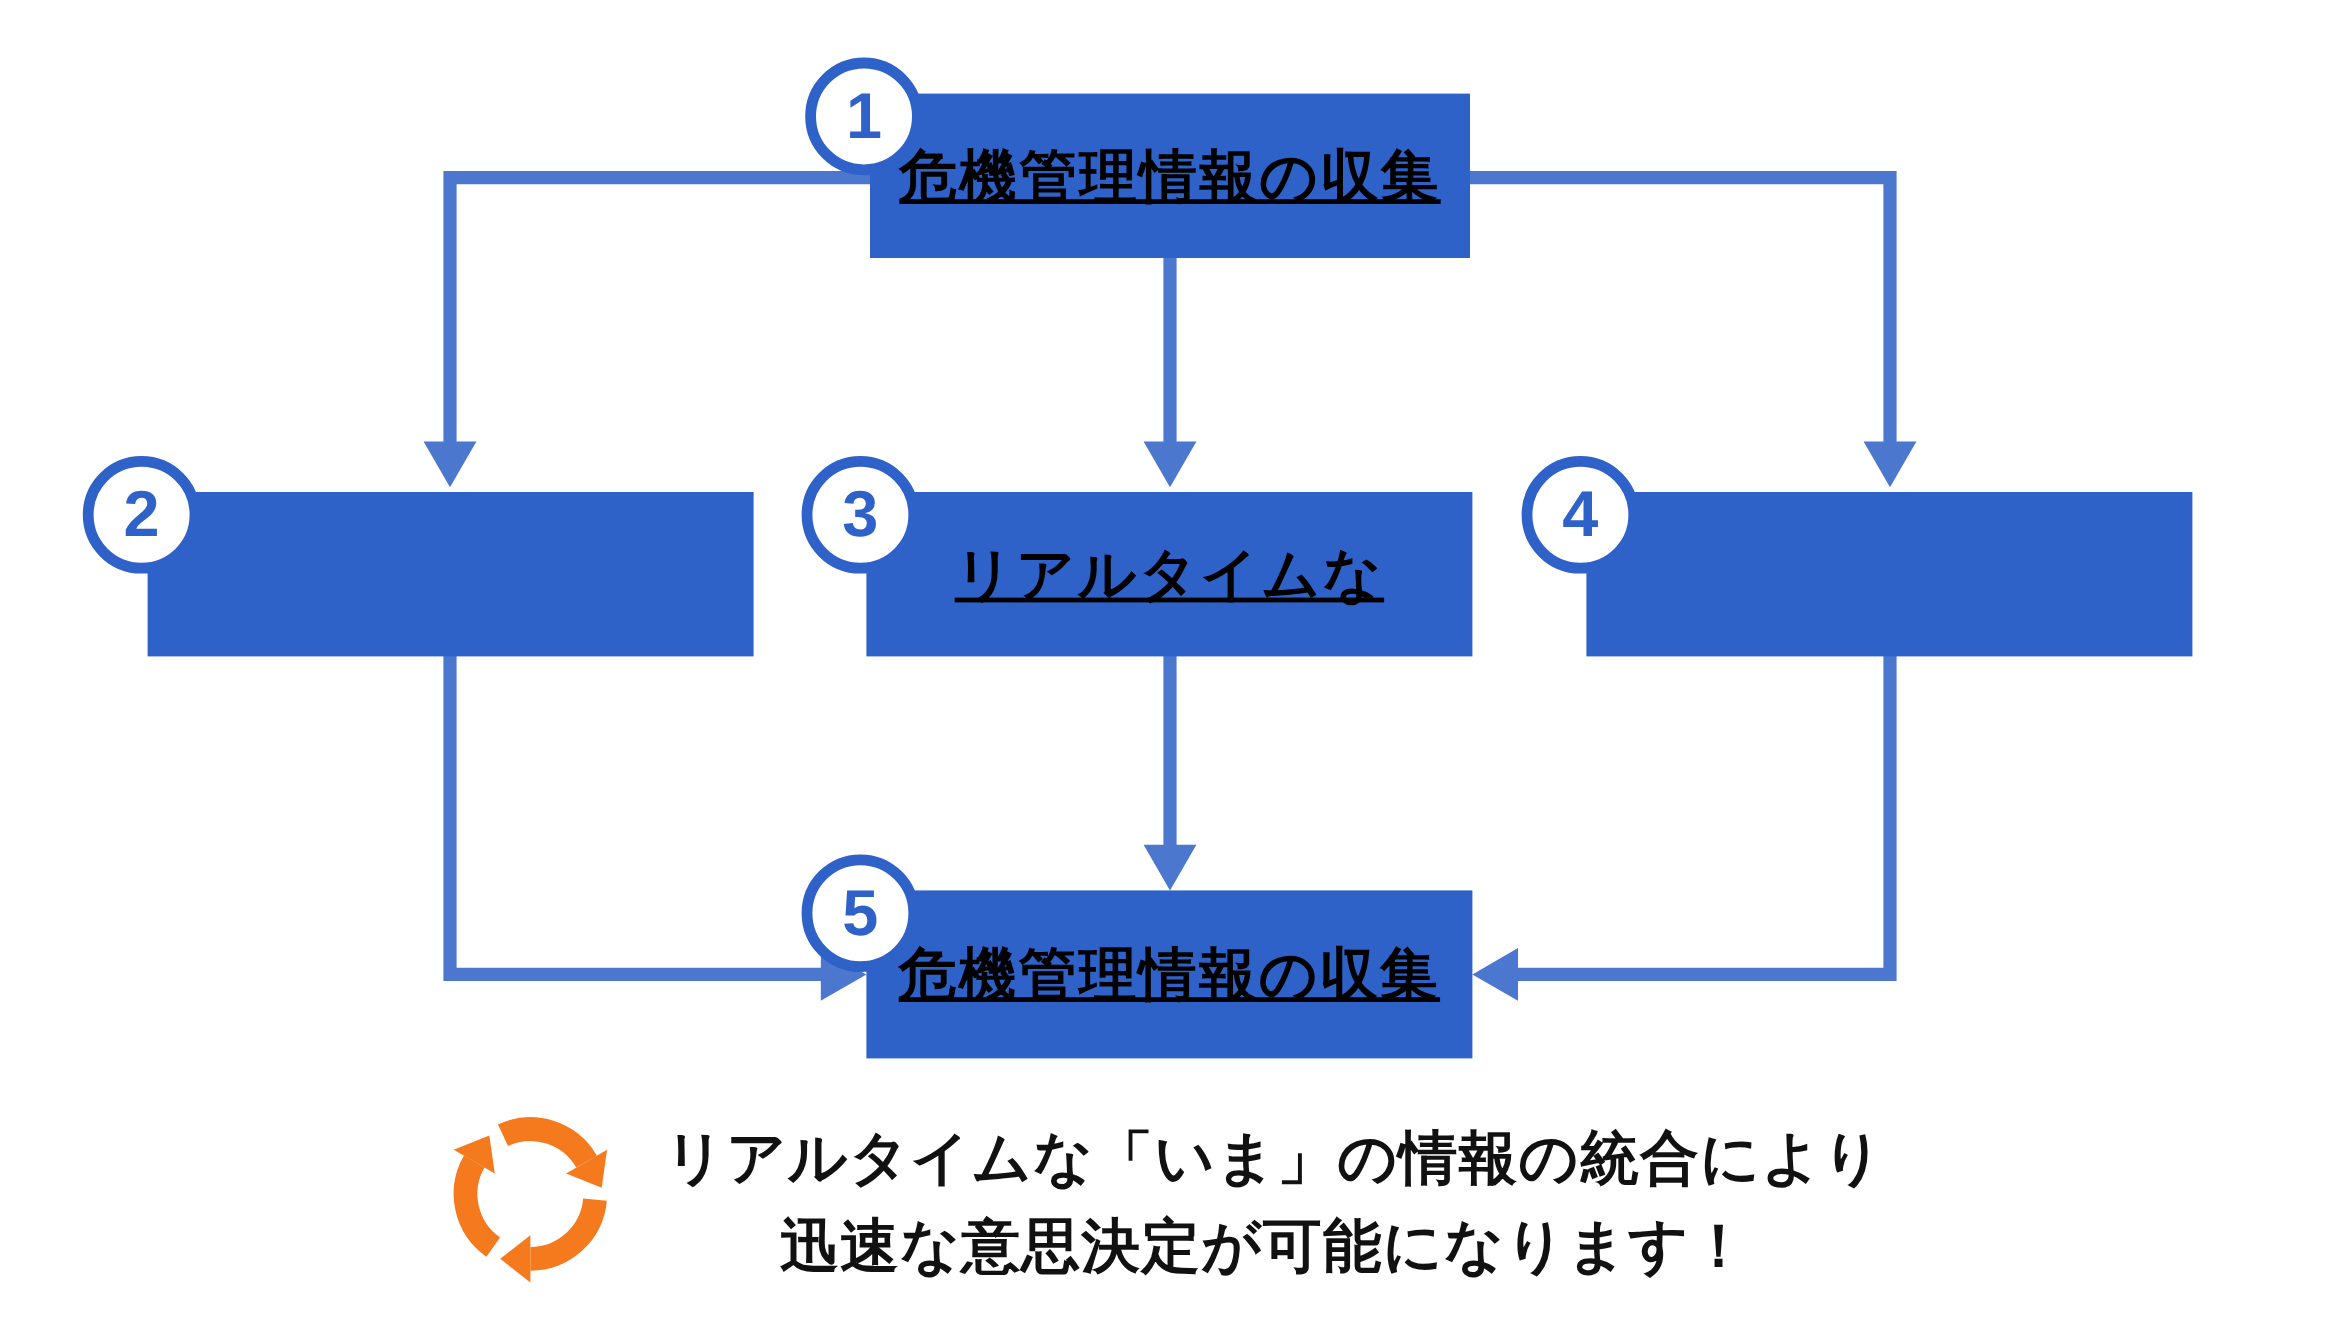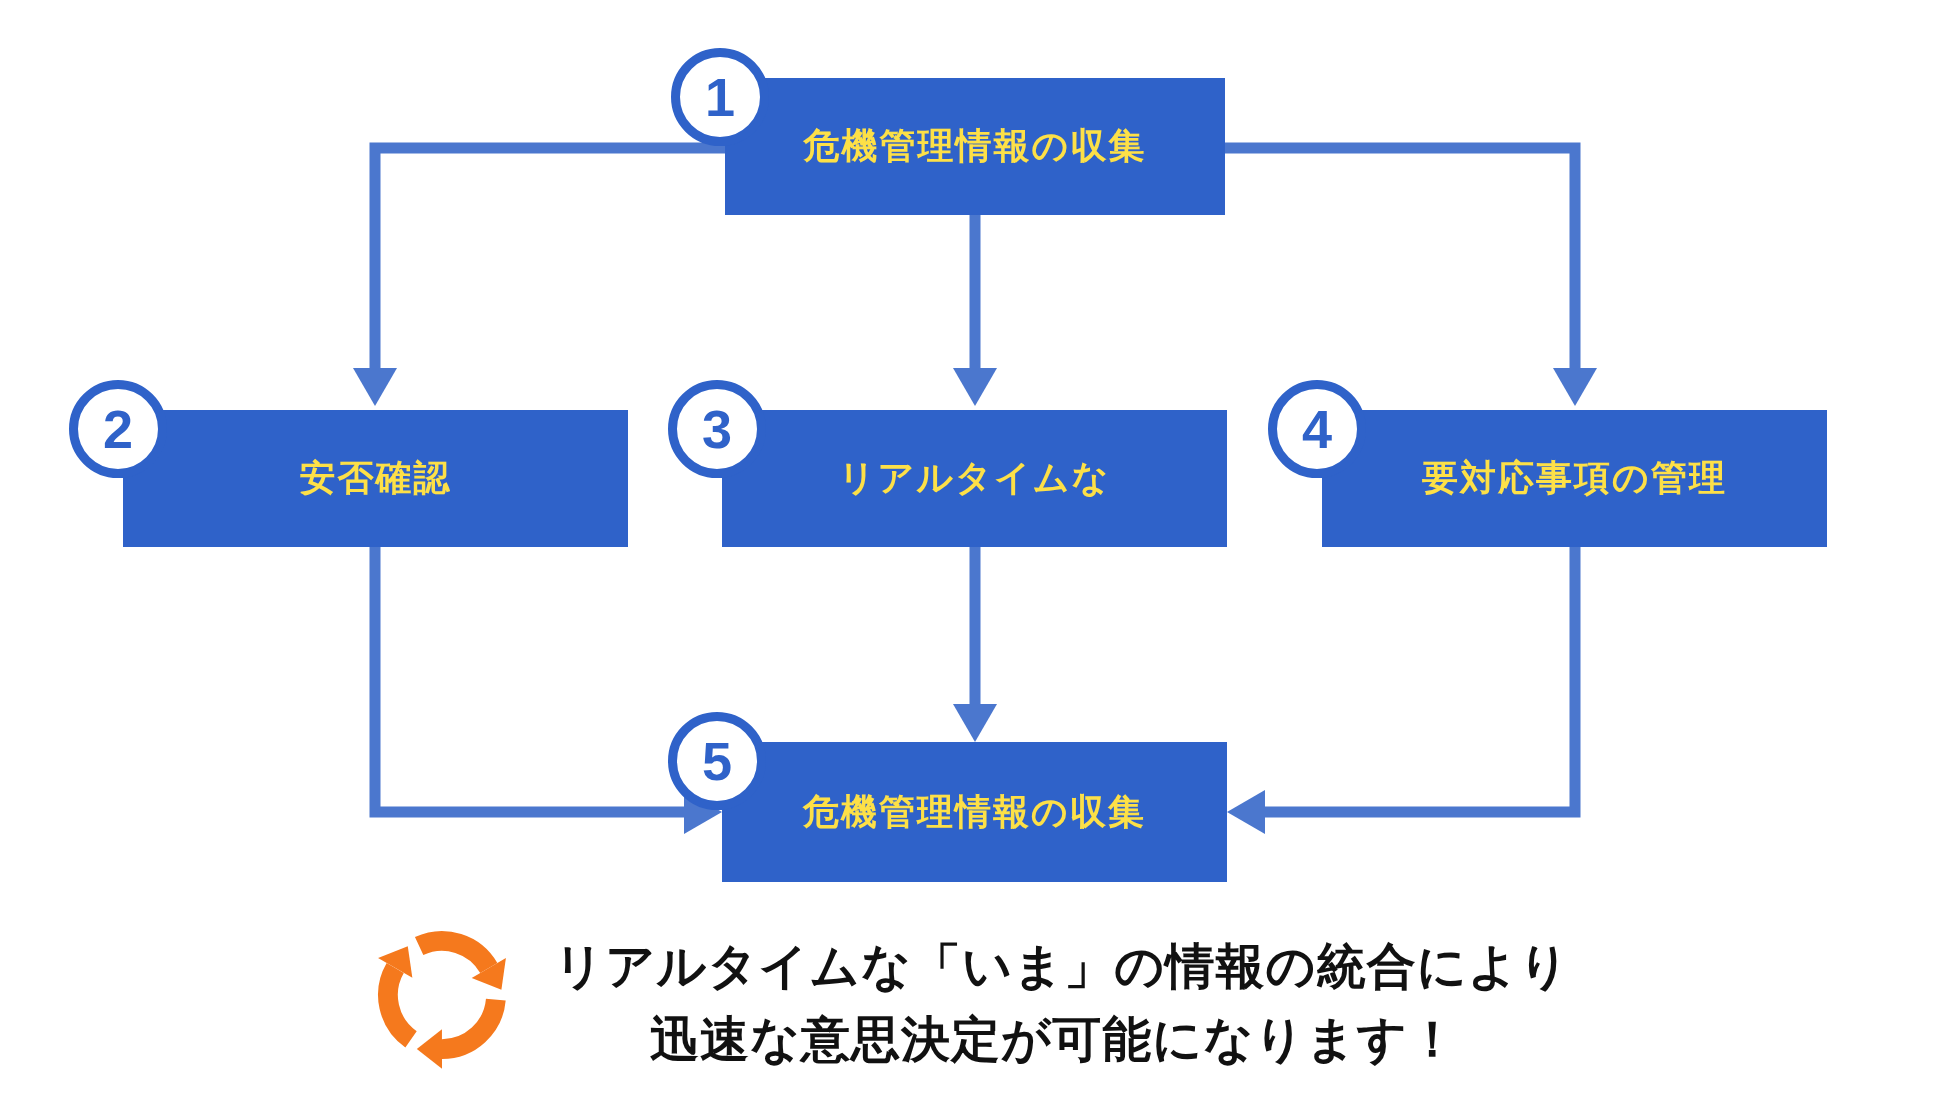--- a/index.html
+++ b/index.html
@@ -17,21 +17,21 @@
   .connector-layer{position:absolute;left:0;top:0;width:1950px;height:1119px;z-index:1;}
   .connector{fill:none;stroke:var(--connector-blue);stroke-width:11;}
   .arrowhead{fill:var(--connector-blue);stroke:none;}
 
   .box{
     position:absolute;z-index:2;
     background:var(--box-blue);
     display:flex;align-items:center;justify-content:center;
   }
   .box-label{
-    color:#fde047;font-size:36px;font-weight:800;letter-spacing:2px;white-space:nowrap;
+    color:#000000;font-size:48px;font-weight:800;letter-spacing:2px;white-space:nowrap;text-decoration:underline;
   }
   .box-1{left:725px;top:78px;width:500px;height:137px;}
   .box-2{left:123px;top:410px;width:505px;height:137px;}
   .box-3{left:722px;top:410px;width:505px;height:137px;}
   .box-4{left:1322px;top:410px;width:505px;height:137px;}
   .box-5{left:722px;top:742px;width:505px;height:140px;}
 
   .badge{
     position:absolute;left:-54px;top:-30px;z-index:3;
     width:80px;height:80px;border-radius:50%;
@@ -80,35 +80,33 @@
     <div class="badge">
       <span>1</span>
     </div>
     <span class="box-label">危機管理情報の収集</span>
   </div>
 
   <div class="box box-2">
     <div class="badge">
       <span>2</span>
     </div>
-    <span class="box-label">安否確認</span>
   </div>
 
   <div class="box box-3">
     <div class="badge">
       <span>3</span>
     </div>
     <span class="box-label">リアルタイムな</span>
   </div>
 
   <div class="box box-4">
     <div class="badge">
       <span>4</span>
     </div>
-    <span class="box-label">要対応事項の管理</span>
   </div>
 
   <div class="box box-5">
     <div class="badge">
       <span>5</span>
     </div>
     <span class="box-label">危機管理情報の収集</span>
   </div>
 
   <svg class="cycle-icon" viewBox="0 0 100 100" xmlns="http://www.w3.org/2000/svg">

